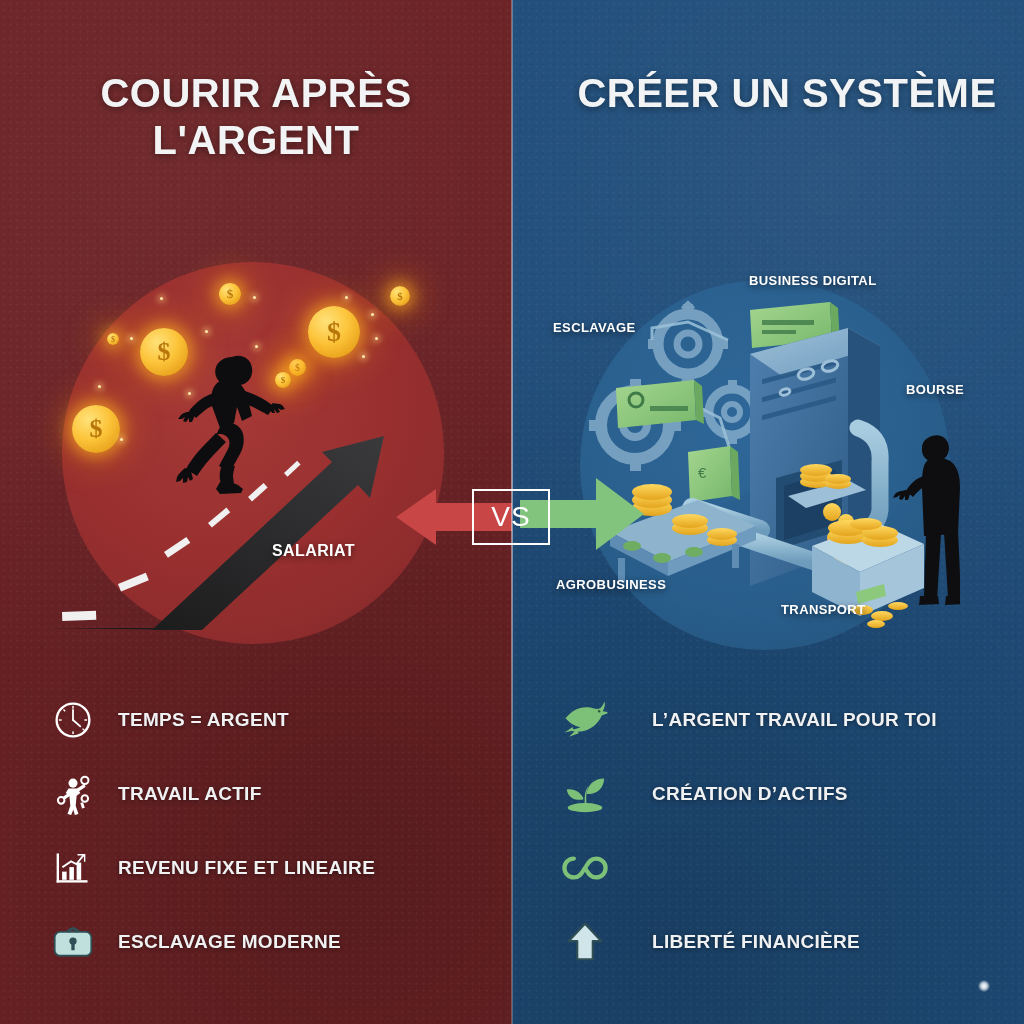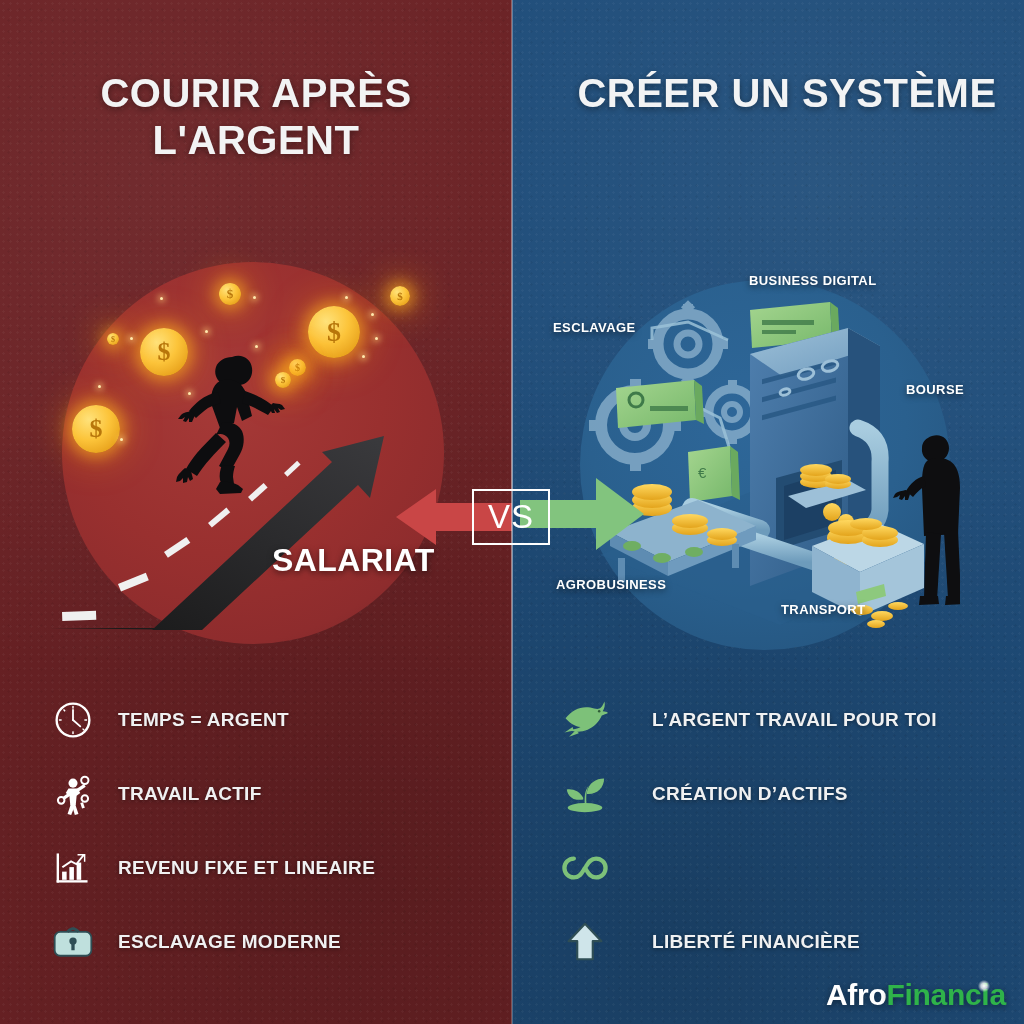--- a/index.html
+++ b/index.html
@@ -62,30 +62,30 @@
           background:#ffe9ae; box-shadow:0 0 6px 2px rgba(255,210,120,.7); }
 
   .runner{ position:absolute; left:170px; top:345px; width:120px; height:150px; z-index:6; }
 
   
   .arrow-left-red{ position:absolute; left:396px; top:489px; width:116px; height:56px; z-index:30; }
   .arrow-right-green{ position:absolute; left:520px; top:478px; width:124px; height:72px; z-index:30; }
   .vs-badge{
     position:absolute; left:472px; top:489px; width:78px; height:56px; z-index:35;
     border:2px solid #ffffff; display:flex; align-items:center; justify-content:center;
-    color:#ffffff; font-size:33px; font-weight:400; letter-spacing:1px;
+    color:#ffffff; font-size:28px; font-weight:400; letter-spacing:1px;
     background:transparent;
   }
 
   
   .illus-label{
     position:absolute; color:#fff; font-weight:700; font-size:13px;
     letter-spacing:.4px; text-shadow:0 2px 6px rgba(0,0,0,.55); white-space:nowrap; z-index:25;
   }
-  .lbl-salariat { left:272px; top:542px; font-size:32px; }
+  .lbl-salariat { left:272px; top:542px; font-size:16px; }
   .lbl-immobilier { left:553px; top:320px; }
   .lbl-business   { left:749px; top:273px; }
   .lbl-bourse     { left:906px; top:382px; }
   .lbl-agro       { left:556px; top:577px; }
   .lbl-transport  { left:781px; top:602px; }
 
   
   .machine{ position:absolute; left:580px; top:300px; width:380px; height:330px; z-index:10; }
 
   
@@ -496,18 +496,15 @@
     <div class="bullet">
       <span class="ico">
         <svg viewBox="0 0 44 48" width="38" height="42">
           <path d="M22 3 L41 23 L31 23 L31 44 L13 44 L13 23 L3 23 Z" fill="#cfe5ea" stroke="#2f4e55" stroke-width="2.5" stroke-linejoin="round"></path>
         </svg>
       </span>
       <span class="txt">LIBERTÉ FINANCIÈRE</span>
     </div>
   </div>
 
-  <div class="logo">
-    <span class="a">Afro</span><span class="b">Financia</span>
-  </div>
   <div class="logo-star"></div>
 
 </div>
 
 </body></html>

